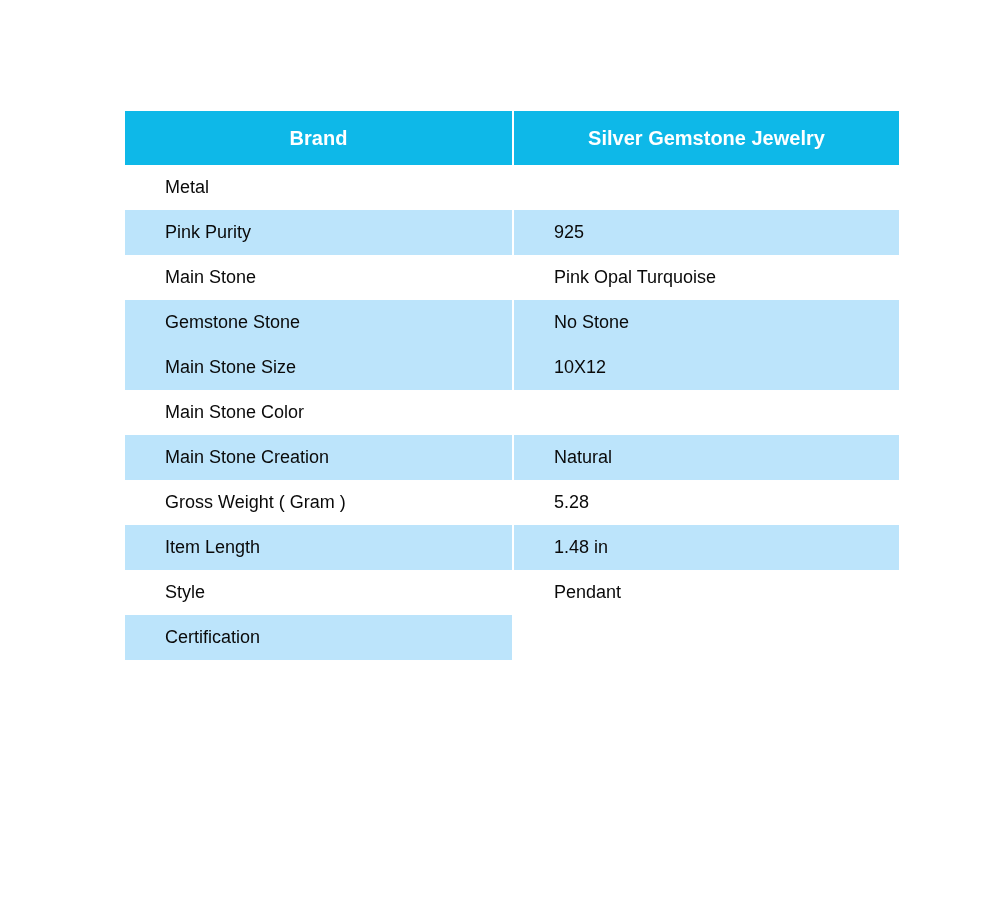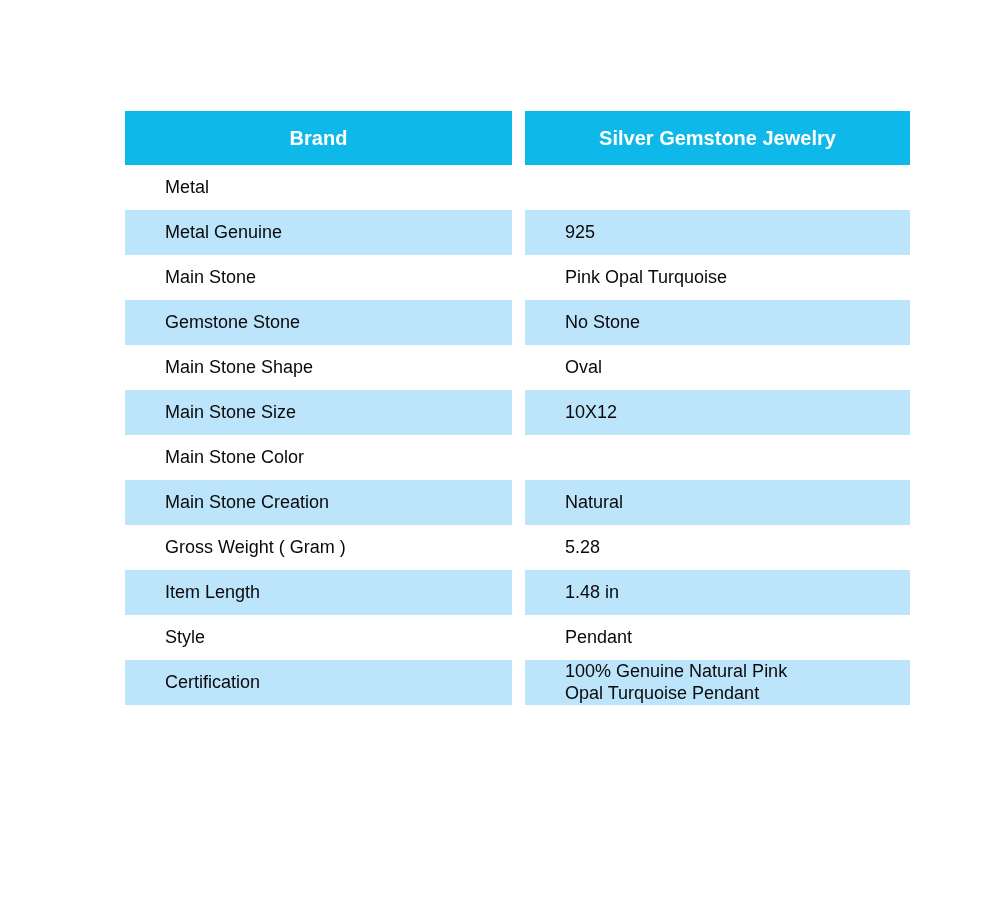--- a/index.html
+++ b/index.html
@@ -14,21 +14,21 @@
 
   .spec-table {
     position: absolute;
     left: 125px;
     top: 111px;
     width: 775px;
   }
 
   .row {
     display: flex;
-    column-gap: 13px;
+    column-gap: 2px;
     width: 100%;
   }
 
   .cell {
     display: flex;
     align-items: center;
   }
 
   .cell.col-left  { width: 387px; flex: 0 0 387px; }
   .cell.col-right { width: 385px; flex: 0 0 385px; }
@@ -78,21 +78,21 @@
 
   <div id="rows-container">
     <div class="row data">
       <div class="cell col-left">
         <span class="label-text">Metal</span>
       </div>
     </div>
 
     <div class="row data stripe">
       <div class="cell col-left">
-        <span class="label-text">Metal Genuine</span>
+        <span class="label-text">Pink Purity</span>
       </div>
       <div class="cell col-right">
         <span class="value-text">925</span>
       </div>
     </div>
 
     <div class="row data">
       <div class="cell col-left">
         <span class="label-text">Main Stone</span>
       </div>
@@ -103,28 +103,20 @@
 
     <div class="row data stripe">
       <div class="cell col-left">
         <span class="label-text">Gemstone Stone</span>
       </div>
       <div class="cell col-right">
         <span class="value-text">No Stone</span>
       </div>
     </div>
 
-    <div class="row data">
-      <div class="cell col-left">
-        <span class="label-text">Main Stone Shape</span>
-      </div>
-      <div class="cell col-right">
-        <span class="value-text">Oval</span>
-      </div>
-    </div>
 
     <div class="row data stripe">
       <div class="cell col-left">
         <span class="label-text">Main Stone Size</span>
       </div>
       <div class="cell col-right">
         <span class="value-text">10X12</span>
       </div>
     </div>
 
@@ -167,20 +159,16 @@
       </div>
       <div class="cell col-right">
         <span class="value-text">Pendant</span>
       </div>
     </div>
 
     <div class="row data stripe">
       <div class="cell col-left">
         <span class="label-text">Certification</span>
       </div>
-      <div class="cell col-right">
-        <span class="value-text">100% Genuine Natural Pink
-Opal Turquoise Pendant</span>
-      </div>
     </div>
   </div>
 
 </div>
 
 </body></html>

